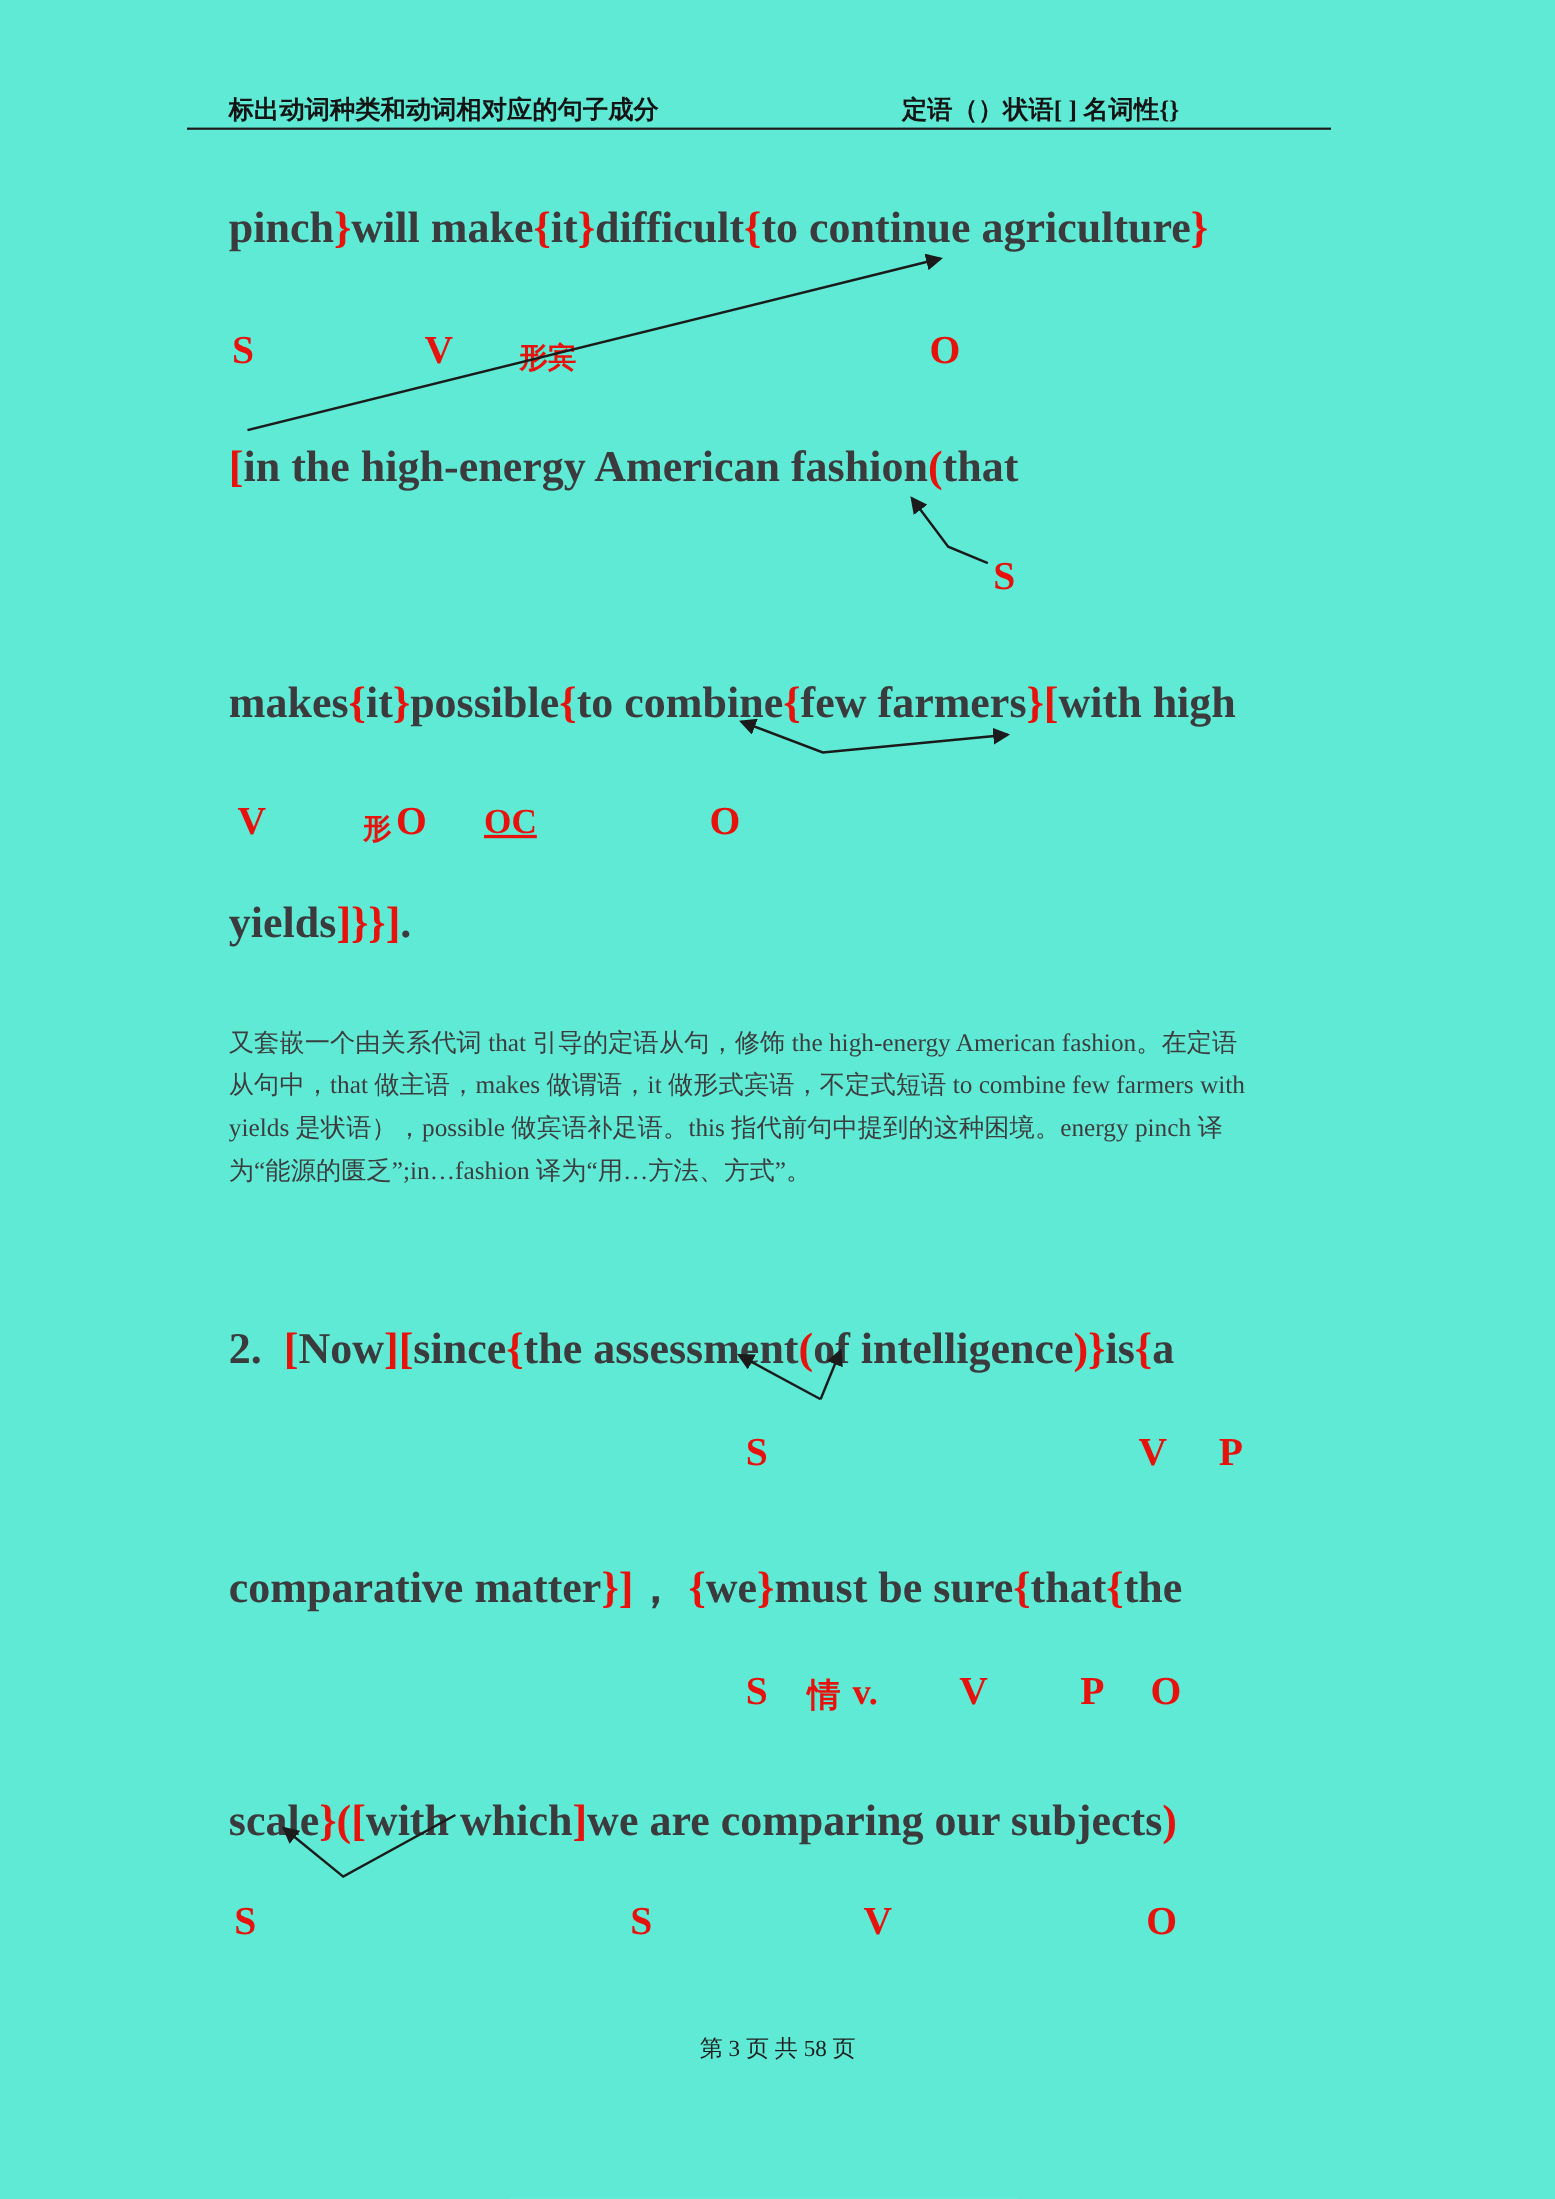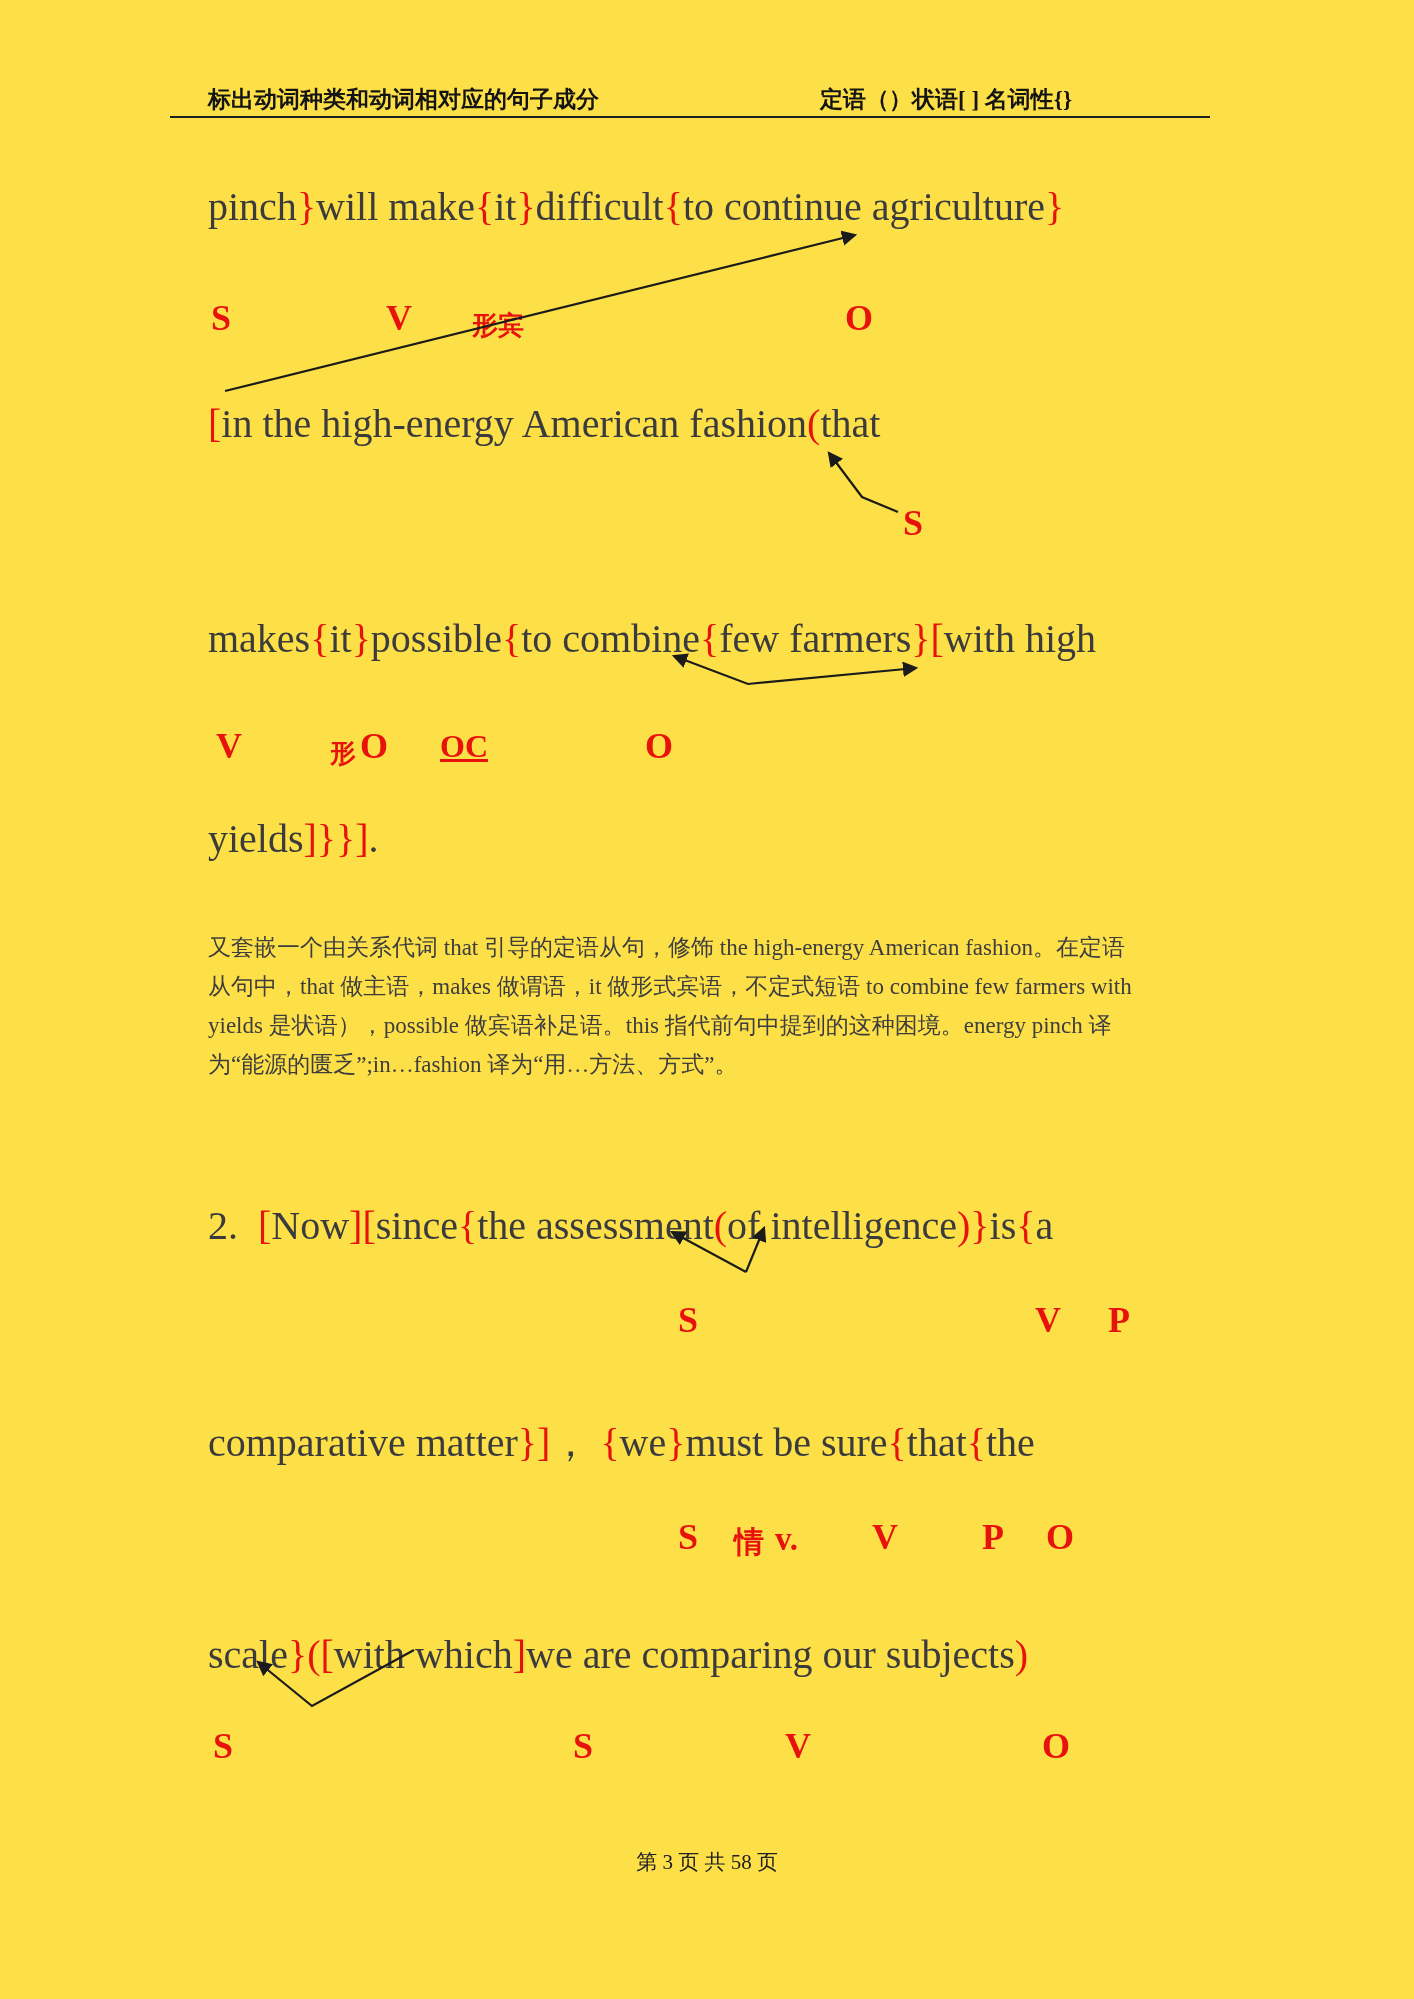--- a/index.html
+++ b/index.html
@@ -1,24 +1,24 @@
 <!DOCTYPE html>
 <html style="--red: #e8120c; --ink: #3b3b3d;"><head>
 <meta charset="utf-8">
 <style>
   :root{ --red:#e8120c; --ink:#3b3b3d; }
   html,body{margin:0;padding:0;background:#ffffff;}
-  .page{position:relative;width:1414px;height:1999px;background:#fde047;overflow:hidden;
+  .page{position:relative;width:1414px;height:1999px;background:#5eead4;overflow:hidden;
         font-family:"Liberation Serif","DejaVu Serif",serif;}
   .abs{position:absolute;}
   .hdr{top:84px;font-size:23px;font-weight:bold;color:#141414;white-space:pre;}
   .hdr-left{left:208px;}
   .hdr-right{left:820px;}
   .rule{left:170px;top:116px;width:1040px;height:2px;background:#1d1d1d;}
-  .sentence{left:208px;font-weight:normal;font-size:40px;line-height:44px;color:var(--ink);white-space:pre;}
+  .sentence{left:208px;font-weight:bold;font-size:40px;line-height:44px;color:var(--ink);white-space:pre;}
   .seg{white-space:pre;}
   .seg.red{color:var(--red);}
   .seg.ink{color:var(--ink);}
   .labelrow{left:0;top:0;width:100%;height:44px;}
   .glabel{position:absolute;font-weight:bold;color:var(--red);font-size:36px;line-height:40px;white-space:pre;}
   .para{left:208px;top:928px;width:1004px;color:#3d3d3f;}
   .pline{font-size:23px;line-height:39px;white-space:nowrap;}
   .footer{left:0;top:1848px;width:100%;text-align:center;font-size:21px;color:#202020;}
   svg.overlay{position:absolute;left:0;top:0;width:1414px;height:1999px;pointer-events:none;}
   svg.overlay polyline{fill:none;stroke:#1b1b1b;stroke-width:2.2px;}

